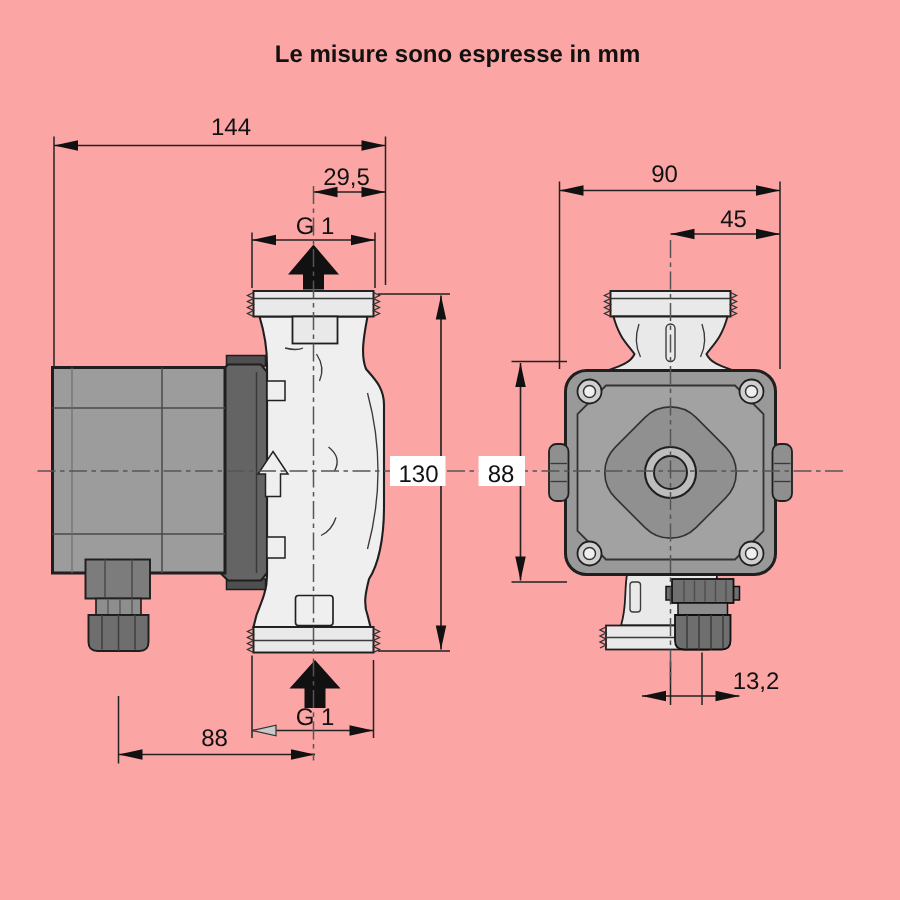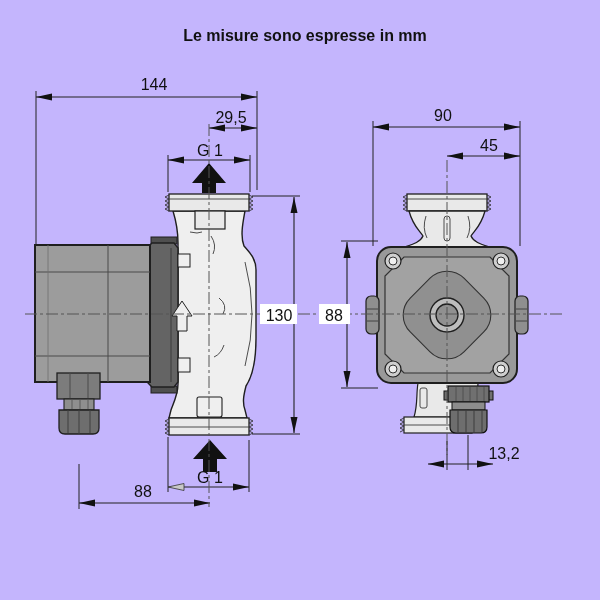--- a/index.html
+++ b/index.html
@@ -1,16 +1,16 @@
 <!DOCTYPE html>
 <html><head>
 <meta charset="utf-8">
 <style>
   html,body{margin:0;padding:0;background:#ffffff;}
-  .stage{width:600px;height:600px;background:#c4b5fd;position:relative;overflow:hidden;}
+  .stage{width:600px;height:600px;background:#fca5a5;position:relative;overflow:hidden;}
   svg{display:block;}
   text{font-family:"Liberation Sans","DejaVu Sans",sans-serif;fill:#111111;}
   .dim{font-size:16px;}
   .ttl{font-size:16px;font-weight:bold;}
   .dimline{stroke:#222222;stroke-width:1.1;fill:none;}
   .extline{stroke:#222222;stroke-width:1;fill:none;}
   .cl{stroke:#555555;stroke-width:1;fill:none;stroke-dasharray:12 3 3 3;}
   .detail{stroke:#3a3a3a;stroke-width:0.9;fill:none;}
   .serr{stroke:#333333;stroke-width:0.9;fill:none;}
   .arrow{fill:#111111;stroke:none;}

